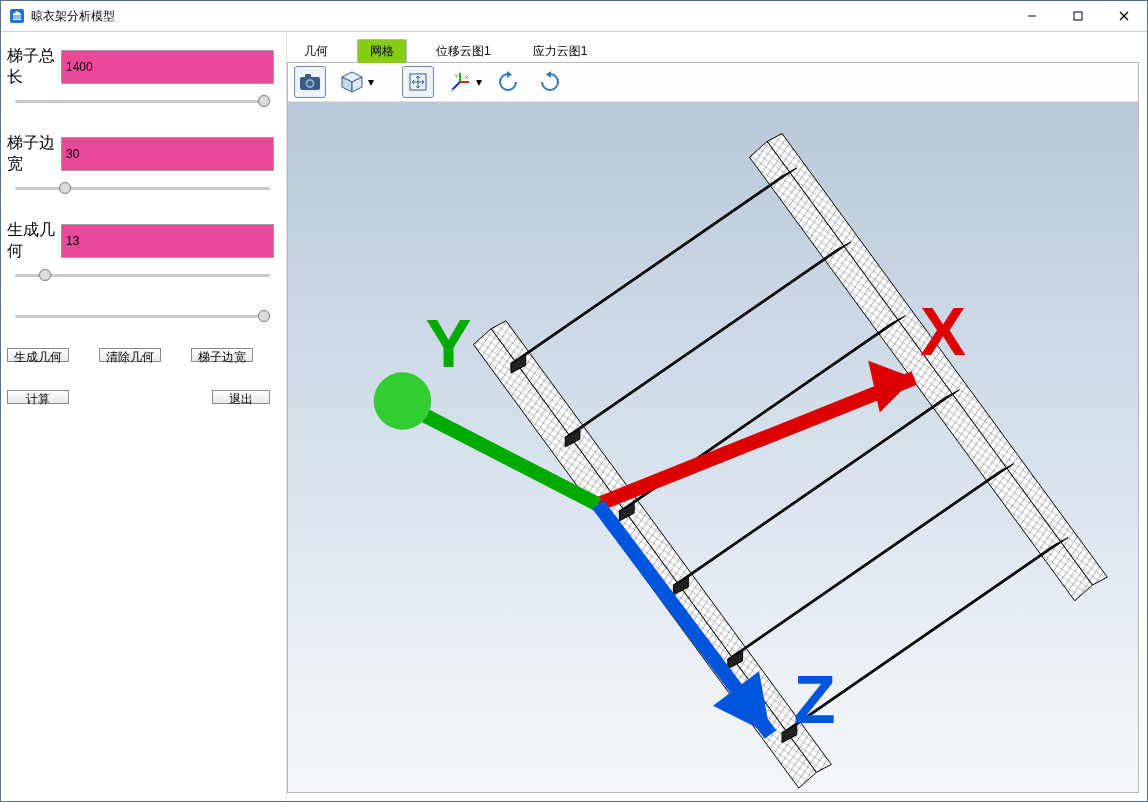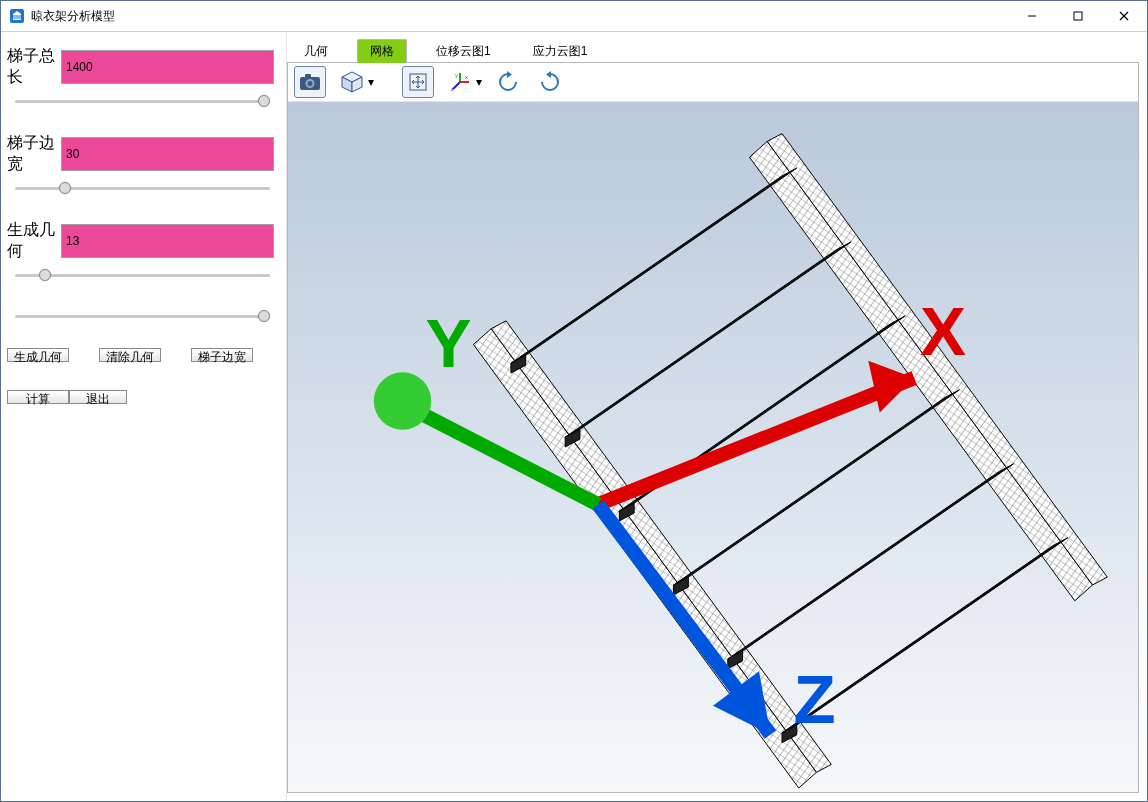--- a/index.html
+++ b/index.html
@@ -101,20 +101,21 @@
     background:#dcdcdc;border:1px solid #8a8a8a;margin-top:-5px;
     box-shadow:0 0 1px rgba(0,0,0,.3);
   }
   .btn-row {
     display:flex;
     gap:30px;
     margin-top:16px;
   }
   .btn-row2 {
     display:flex;
+    justify-content:space-between;
     margin-top:28px;
     padding-right:4px;
   }
   .btn {
     min-width:58px;
     height:14px;
     padding:0 6px;
     border:1px solid #8a8a8a;
     background:linear-gradient(#ffffff,#e7e7e7);
     font-size:12px;

